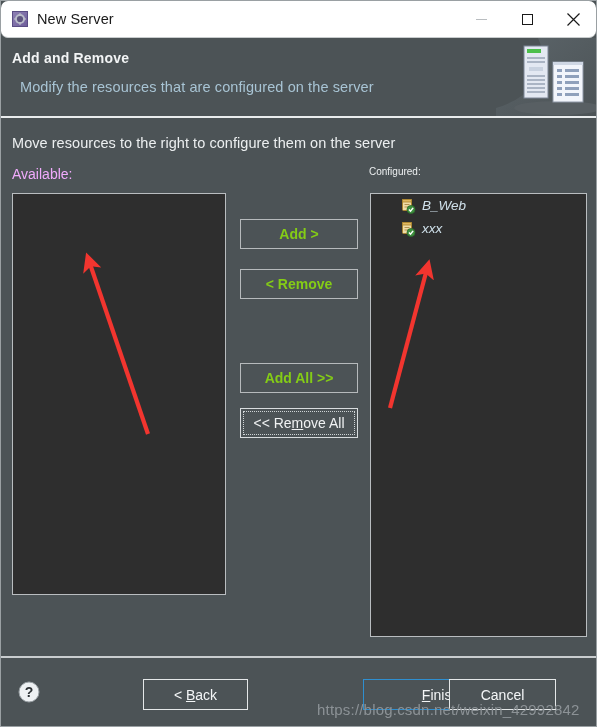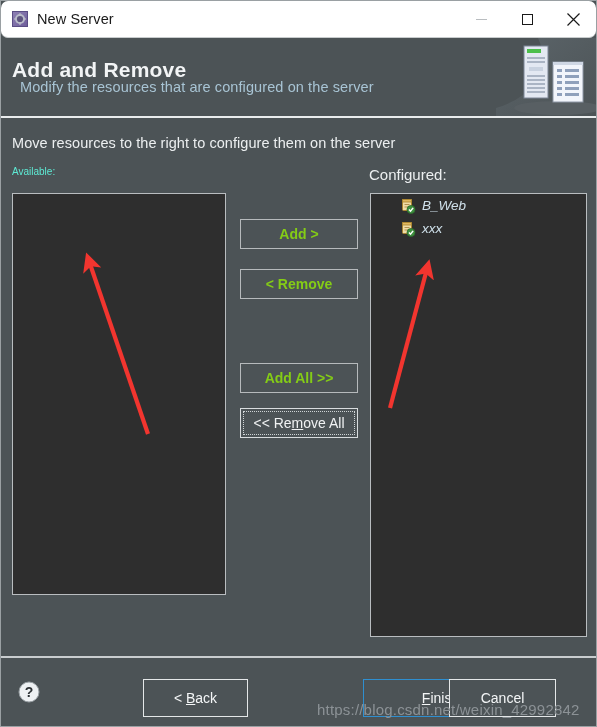--- a/index.html
+++ b/index.html
@@ -82,22 +82,22 @@
   .banner {
     position: absolute;
     left: 0; top: 37px;
     width: 595px;
     height: 78px;
     background: #4c5356;
     overflow: hidden;
   }
   .banner-title {
     position: absolute;
-    left: 11px; top: 20px;
-    font-size: 21px;
+    left: 11px; top: 12px;
+    font-size: 14px;
     font-weight: bold;
     color: #f2f4f5;
     letter-spacing: 0.2px;
   }
   .banner-sub {
     position: absolute;
     left: 19px; top: 41px;
     font-size: 14.5px;
     color: #a8c4d4;
     letter-spacing: 0.1px;
@@ -126,27 +126,27 @@
   .hint {
     position: absolute;
     left: 11px; top: 17px;
     font-size: 14.5px;
     color: #eceff0;
     letter-spacing: 0.05px;
   }
   .lbl-available {
     position: absolute;
     left: 11px; top: 48px;
+    font-size: 14px;
+    color: #f0abfc;
+  }
+  .lbl-configured {
+    position: absolute;
+    left: 368px; top: 48px;
     font-size: 10px;
-    color: #5eead4;
-  }
-  .lbl-configured {
-    position: absolute;
-    left: 368px; top: 48px;
-    font-size: 15px;
     color: #eceff0;
   }
   .listbox {
     position: absolute;
     background: #2e2e2e;
     border: 1px solid #b9bdc0;
     box-sizing: border-box;
     overflow: hidden;
   }
   .listbox.left {
@@ -231,21 +231,21 @@
     background: #4c5356;
   }
   .help-icon {
     position: absolute;
     left: 16px; top: 679px;
     width: 24px; height: 24px;
   }
   .navbtn {
     position: absolute;
     top: 678px;
-    height: 38px;
+    height: 31px;
     background: #4c5356;
     border: 1px solid #e4e7e8;
     box-sizing: border-box;
     font-family: "Liberation Sans", sans-serif;
     font-size: 14px;
     color: #f4f6f7;
     display: flex;
     align-items: center;
     justify-content: center;
     padding: 0;

